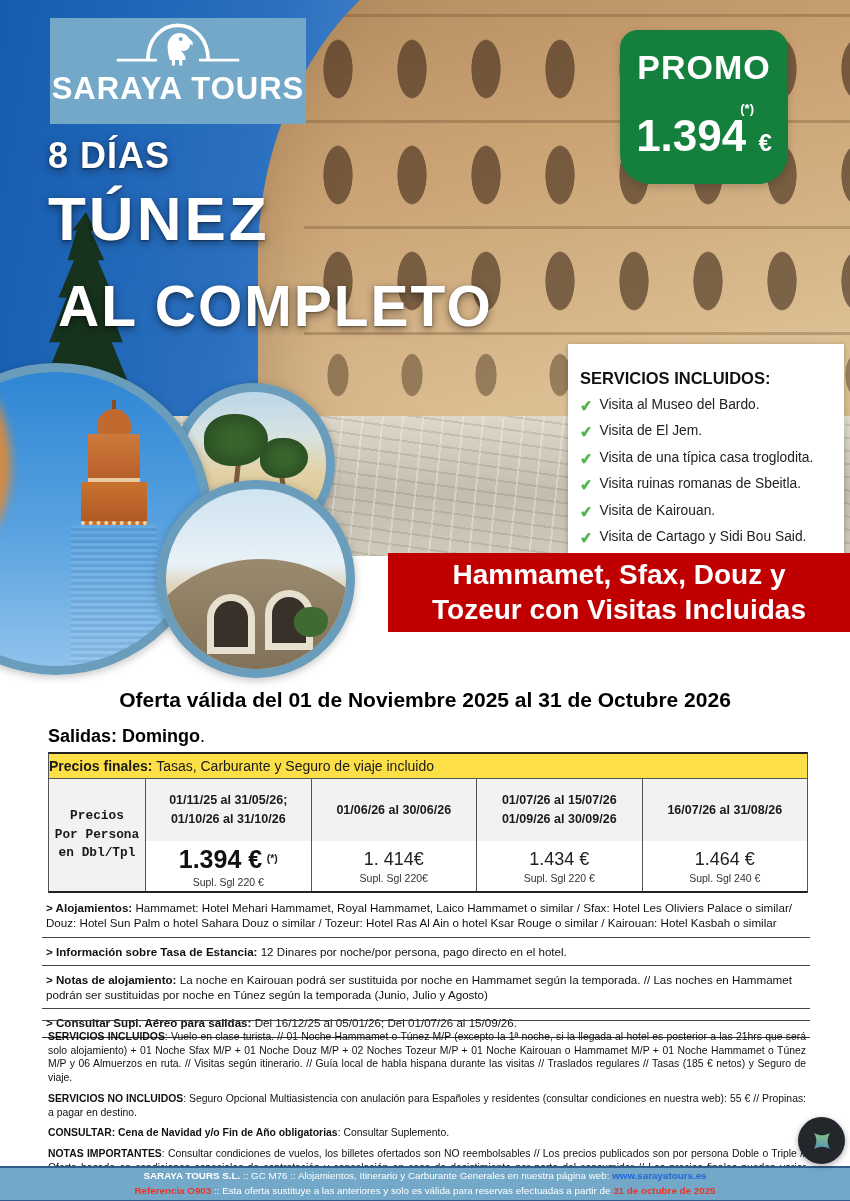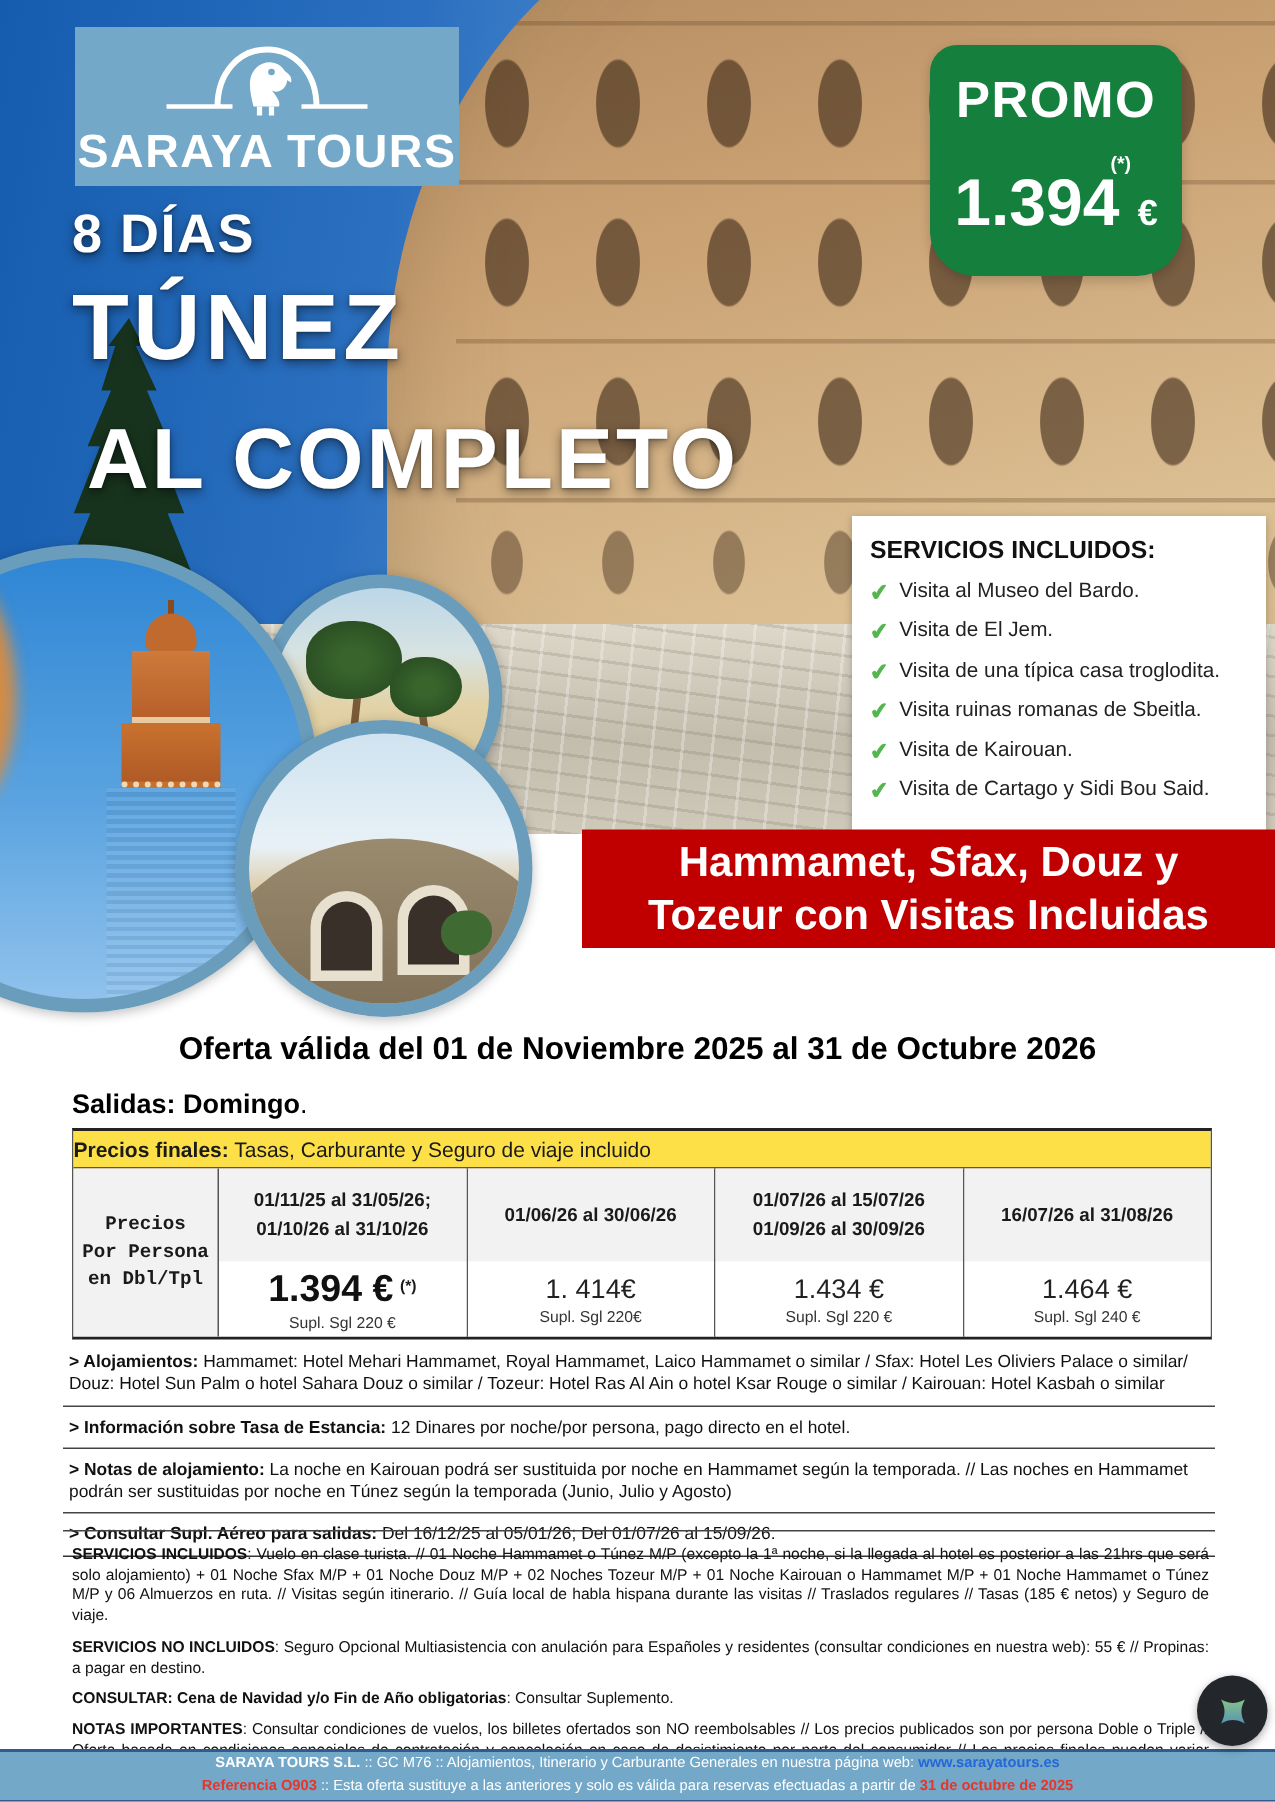--- a/index.html
+++ b/index.html
@@ -38,40 +38,40 @@
       linear-gradient(180deg,#ddd8c9 0%, #c3bdae 55%, #cfc9ba 100%);
   }
   .tree{position:absolute; left:40px; top:212px; width:92px; height:186px; background:#17331d;
     clip-path:polygon(50% 0,60% 10%,55% 10%,70% 26%,63% 26%,80% 46%,71% 46%,90% 70%,78% 70%,96% 92%,55% 92%,55% 100%,45% 100%,45% 92%,4% 92%,22% 70%,10% 70%,29% 46%,20% 46%,37% 26%,30% 26%,40% 10%,35% 10%);}
   .fence{position:absolute; left:0; top:468px; width:235px; height:26px;
     background:repeating-linear-gradient(90deg, rgba(42,48,54,.75) 0 2px, rgba(42,48,54,0) 2px 9px);
     border-top:3px solid rgba(42,48,54,.65);}
   
   .logo-box{position:absolute; left:50px; top:18px; width:256px; height:106px;
     background:#73a8c8; display:flex; flex-direction:column; align-items:center; justify-content:flex-end;
-    padding-bottom:8px; box-sizing:border-box; z-index:5;}
+    padding-bottom:20px; box-sizing:border-box; z-index:5;}
   .logo-mark{width:150px; height:58px; display:block;}
   .logo-text{color:#fff; font-weight:bold; font-size:31px; letter-spacing:1px; line-height:1; margin-top:2px;}
   
   .promo-box{position:absolute; left:620px; top:30px; width:168px; height:154px; z-index:5;
     background:#15803d; border-radius:18px 18px 30px 30px; color:#fff; text-align:center;
     box-shadow:0 3px 8px rgba(0,0,0,.18);}
   .promo-label{font-size:34px; font-weight:800; margin-top:18px; letter-spacing:1px;}
   .promo-mark{font-size:13px; font-weight:bold; text-align:right; padding-right:34px; margin-top:14px;}
   .promo-price-row{font-size:44px; font-weight:800; line-height:.9;}
   .promo-cur{font-size:24px; font-weight:700;}
   
   .hero-titles{position:absolute; left:48px; top:138px; z-index:4; color:#fff;
     text-shadow:0 3px 8px rgba(0,0,0,.45), 0 1px 2px rgba(0,0,0,.4); line-height:1;}
   .t-days{font-size:36px; font-weight:800; letter-spacing:1px; margin-bottom:14px;}
   .t-main1{font-size:62px; font-weight:800; letter-spacing:3px; margin-bottom:28px;}
   .t-main2{font-size:57px; font-weight:800; letter-spacing:2px; margin-left:10px;}
   
   .services-card{position:absolute; left:568px; top:344px; width:276px; height:219px; z-index:6;
-    background:#fff; padding:14px 12px; box-sizing:border-box; box-shadow:0 1px 5px rgba(0,0,0,.25);}
+    background:#fff; padding:25px 12px; box-sizing:border-box; box-shadow:0 1px 5px rgba(0,0,0,.25);}
   .services-title{font-weight:800; font-size:16.5px; margin-bottom:6px; color:#111;}
   .services-list{list-style:none; margin:0; padding:0;}
   .services-list li{display:flex; align-items:flex-start; font-size:13.8px; color:#222; margin:8.5px 0;}
   .check{color:#54b64e; font-weight:bold; font-size:15px; margin-right:7px; transform:rotate(-6deg);}
   
   .red-banner{position:absolute; left:388px; top:553px; width:462px; height:79px; z-index:6;
     background:#c00000; color:#fff; display:flex; flex-direction:column; align-items:center; justify-content:center;
     font-weight:800; font-size:28px; line-height:1.23; text-align:center;}
   
   .circle{position:absolute; border-radius:50%; border:9px solid #6a9cbb; overflow:hidden; box-sizing:border-box;

